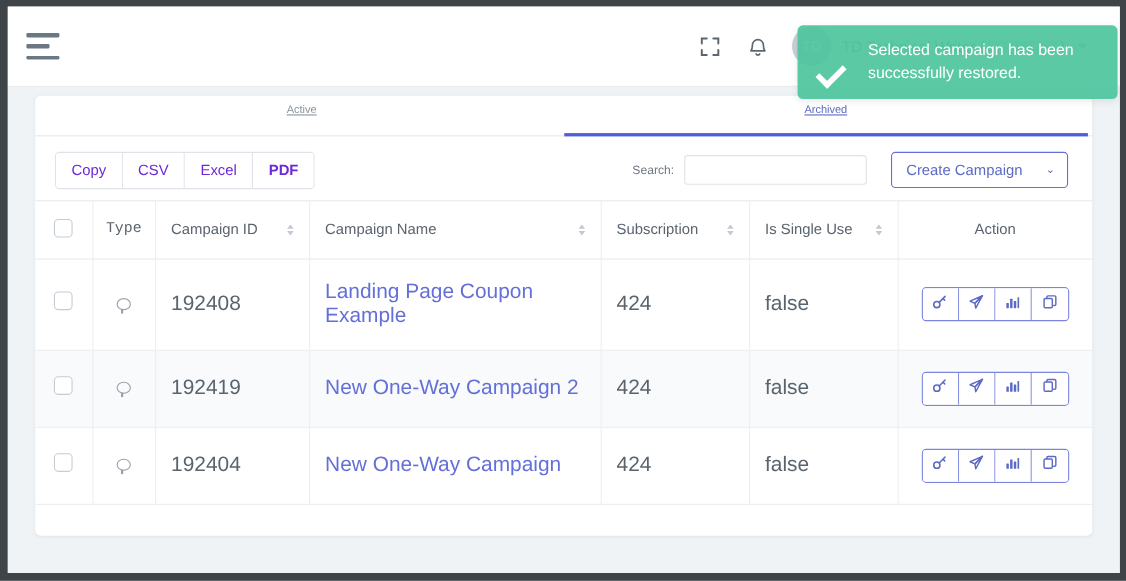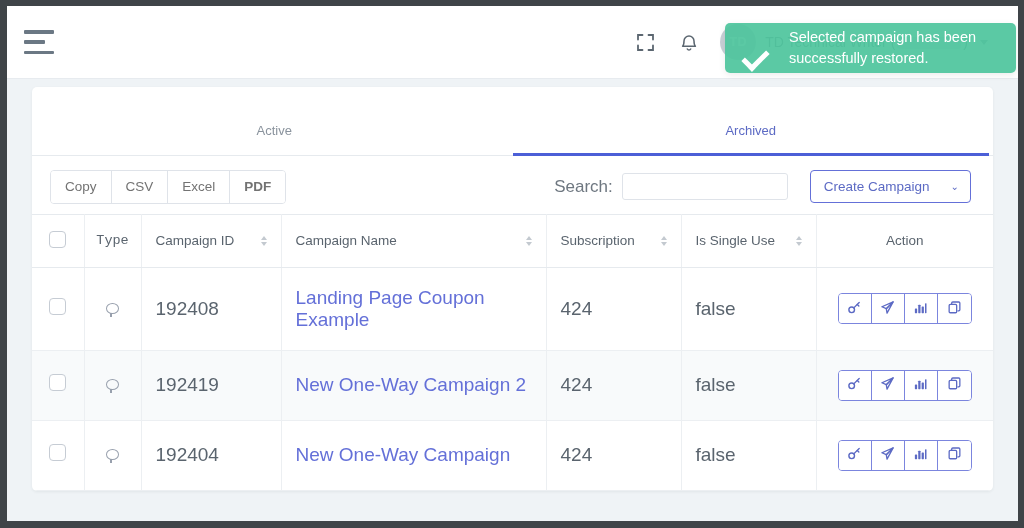--- a/index.html
+++ b/index.html
@@ -100,21 +100,21 @@
     border-left: 4.5px solid transparent;
     border-right: 4.5px solid transparent;
     border-top: 5px solid #9aa3ad;
     margin-left: 3px;
   }
 
   
   #toast {
     position: absolute;
     left: 718px; top: 17px;
-    width: 291px; height: 50px;
+    width: 291px; height: 67px;
     background: rgba(77, 196, 156, 0.92);
     border-radius: 5px;
     display: flex;
     align-items: center;
     padding-left: 18px;
     box-shadow: 0 2px 7px rgba(0,0,0,.08);
     z-index: 40;
   }
   #toast .check {
     flex: 0 0 auto;
@@ -172,26 +172,27 @@
 
   
   #tabs {
     display: flex;
     border-bottom: 1px solid #e6eaee;
     padding: 0 4px;
   }
   .tab {
     flex: 1;
     text-align: center;
-    padding: 36px 0 15px 0;
-    font-size: 13px;
+    padding: 8px 0 15px 0;
+    font-size: 10px;
     color: #8a939d;
     cursor: pointer;
     border-bottom: 3px solid transparent;
     margin-bottom: -1px;
+    text-decoration: underline;
   }
   .tab.active {
     color: #5c6ac4;
     border-bottom-color: #4c5fd7;
   }
 
   
   #toolbar {
     display: flex;
     align-items: center;
@@ -199,36 +200,36 @@
   }
   .btn-group {
     display: flex;
     border: 1px solid #dfe3e9;
     border-radius: 4px;
     overflow: hidden;
   }
   .btn-group .gbtn {
     padding: 8px 14px;
     font-size: 13.5px;
-    color: #737373;
+    color: #6d28d9;
     border-right: 1px solid #dfe3e9;
     background: #ffffff;
     cursor: pointer;
     line-height: 1.15;
   }
   .btn-group .gbtn:last-child { border-right: none; font-weight: bold; }
 
   #toolbar-right {
     margin-left: auto;
     display: flex;
     align-items: center;
     gap: 22px;
   }
   .search-wrap { display: flex; align-items: center; gap: 9px; }
-  .search-label { font-size: 17px; color: #6e7780; }
+  .search-label { font-size: 11px; color: #6e7780; }
   .search-input {
     width: 166px; height: 27px;
     border: 1px solid #dfe3e9;
     border-radius: 3px;
     background: #ffffff;
     font-size: 13px;
     padding: 0 7px;
     color: #4d5a67;
     outline: none;
     font-family: "Liberation Sans", sans-serif;

